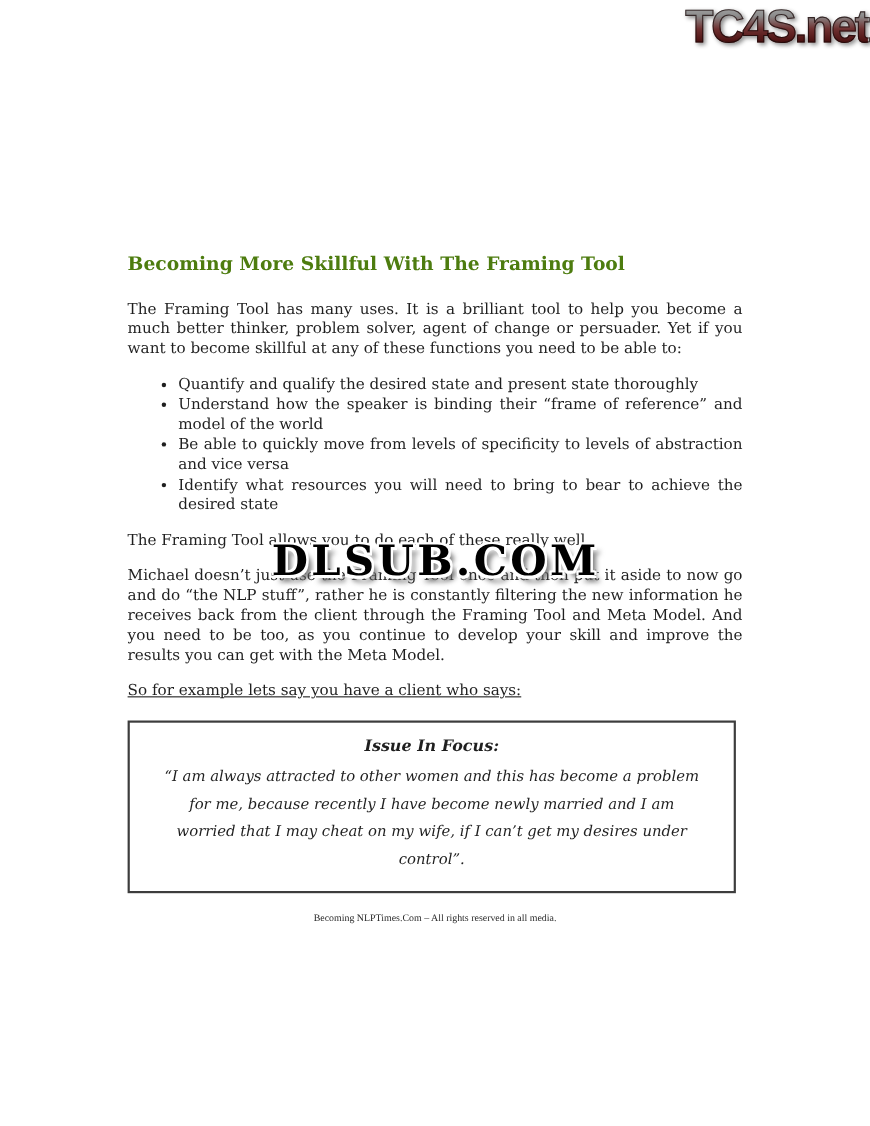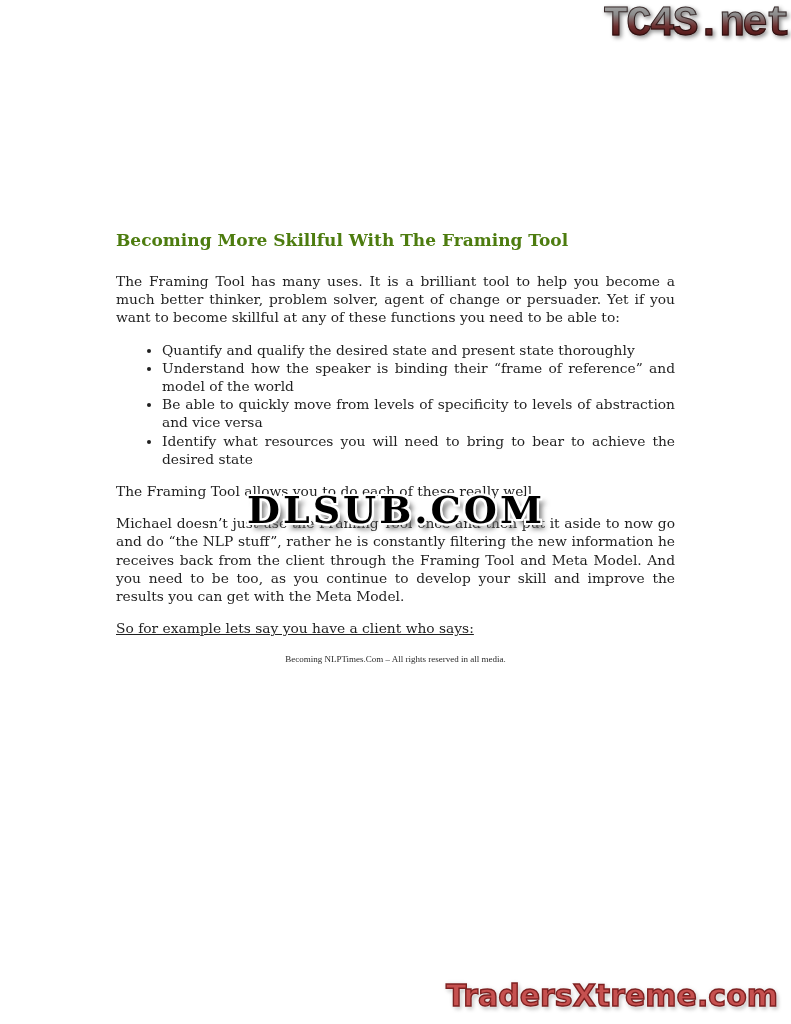--- a/index.html
+++ b/index.html
@@ -39,21 +39,21 @@
   .tagline {
     position: absolute; right: 38px; top: 60px; color: #ffffff;
     font-style: italic; font-weight: 700; text-align: left;
   }
   .tagline .tag1 { font-size: 19px; letter-spacing: 1.5px; }
   .tagline .tag2 { font-size: 22px; letter-spacing: 1px; }
 
   
   .watermark-tc4s {
     position: absolute; top: 0px; right: 2px; z-index: 30;
-    font-family: Liberation Mono, monospace; font-weight: 700;
+    font-family: Liberation Sans, sans-serif; font-weight: 700;
     font-size: 42px; letter-spacing: -2px;
     background: linear-gradient(180deg, #b5b5b5 0%, #8c8c8c 30%, #6e3030 55%, #4c1212 78%, #260808 100%);
     -webkit-background-clip: text; background-clip: text; color: transparent;
     -webkit-text-stroke: 1px rgba(25,8,8,0.75);
     filter: drop-shadow(2px 2px 2px rgba(0,0,0,0.45));
   }
   .watermark-dlsub {
     position: absolute; top: 487px; left: 247px; z-index: 30;
     font-family: "DejaVu Serif", serif; font-weight: 700;
     font-size: 38px; letter-spacing: 3px; color: #000000;
@@ -101,37 +101,40 @@
   }
 </style>
 </head>
 <body>
 
 <div class="page">
 
 
   <div class="watermark-tc4s">TC4S.net</div>
   <div class="watermark-dlsub">DLSUB.COM</div>
-  <div class="watermark-traders">TradersXtreme.com</div>
 
   <div class="content">
     <h1 style="color:#4d7c0f;">Becoming More Skillful With The Framing Tool</h1>
 
     <p>The Framing Tool has many uses. It is a brilliant tool to help you become a much better thinker, problem solver, agent of change or persuader. Yet if you want to become skillful at any of these functions you need to be able to:</p>
 
     <ul>
       <li>Quantify and qualify the desired state and present state thoroughly</li>
       <li>Understand how the speaker is binding their “frame of reference” and model of the world</li>
       <li>Be able to quickly move from levels of specificity to levels of abstraction and vice versa</li>
       <li>Identify what resources you will need to bring to bear to achieve the desired state</li>
     </ul>
 
     <p>The Framing Tool allows you to do each of these really well.</p>
     <p>Michael doesn’t just use the Framing Tool once and then put it aside to now go and do “the NLP stuff”, rather he is constantly filtering the new information he receives back from the client through the Framing Tool and Meta Model. And you need to be too, as you continue to develop your skill and improve the results you can get with the Meta Model.</p>
     <p class="last-before-box">So for example lets say you have a client who says:</p>
 
+    <div class="issue-box">
+      <div class="issue-title">Issue In Focus:</div>
+      <div class="issue-quote">“I am always attracted to other women and this has become a problem for me, because recently I have become newly married and I am worried that I may cheat on my wife, if I can’t get my desires under control”.</div>
+    </div>
 
     <div class="page-footer">
       <div>Becoming NLPTimes.Com – All rights reserved in all media.</div>
     </div>
   </div>
 
 </div>
 
 </body></html>

